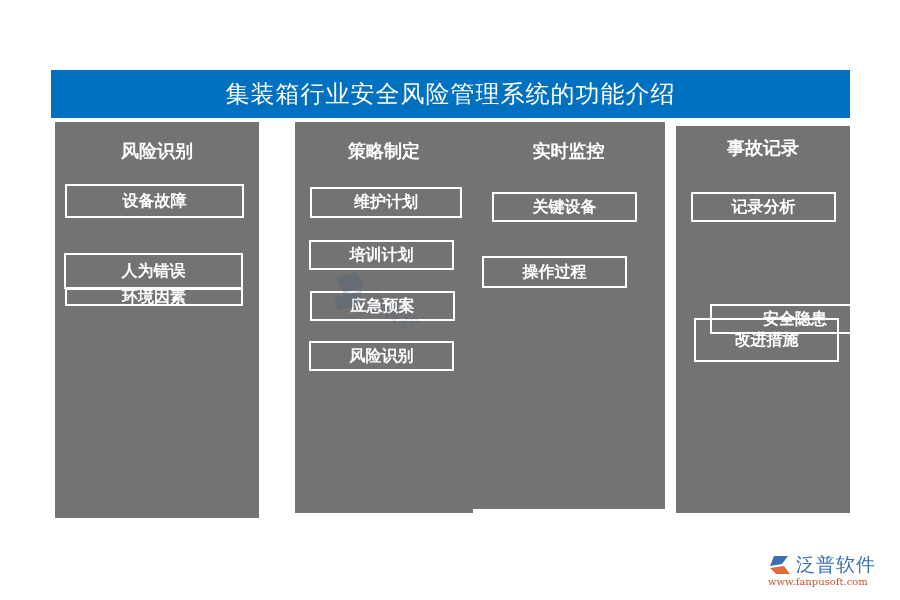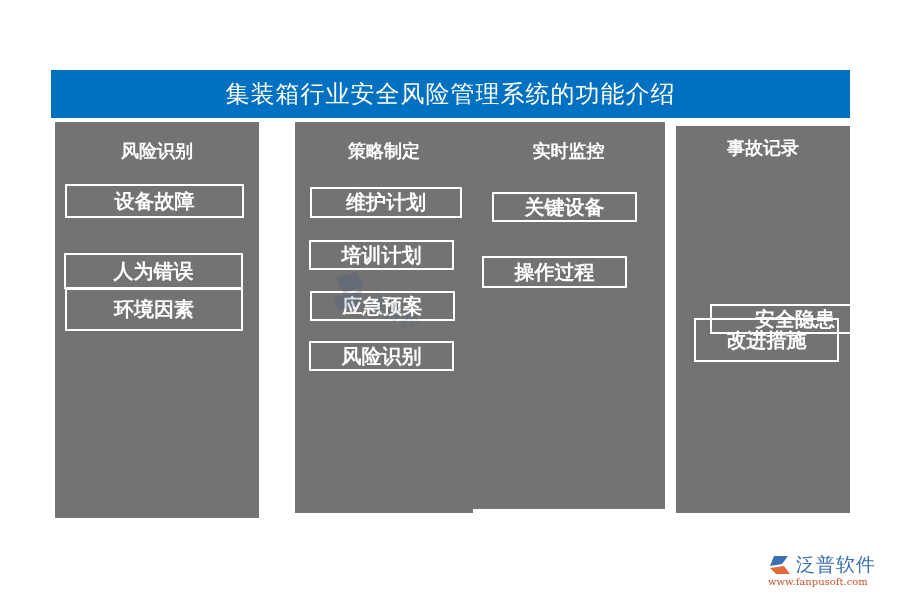--- a/index.html
+++ b/index.html
@@ -2,55 +2,56 @@
 <html><head>
 <meta charset="utf-8">
 <style>
   html, body { margin:0; padding:0; }
   body { width:900px; height:600px; background:#ffffff; position:relative; overflow:hidden;
          font-family:"DejaVu Sans","Liberation Sans",sans-serif; }
   .title-bar { position:absolute; left:51px; top:70px; width:799px; height:48px; background:#0070c0;
                color:#fff; font-size:24px; text-align:center; line-height:48px; letter-spacing:1px; }
   .panel { position:absolute; background:#737373; }
   .panel-title { position:absolute; left:0; right:0; text-align:center; color:#fff; font-size:18px; font-weight:bold; }
-  .item { position:absolute; border:2px solid #ffffff; box-sizing:border-box; color:#fff; font-size:20px;
+  .item { position:absolute; border:2px solid #ffffff; box-sizing:border-box; color:#fff; font-size:16px;
           font-weight:bold; text-align:center; display:flex; align-items:center; justify-content:center; }
   .watermark { position:absolute; left:328px; top:270px; width:90px; height:60px; opacity:0.18; pointer-events:none; }
   .logo { position:absolute; left:768px; top:552px; width:125px; height:40px; }
   .logo-name { position:absolute; left:28px; top:0; font-size:19px; color:#3a6fb0; letter-spacing:1px; white-space:nowrap; }
   .logo-url { position:absolute; left:0; top:24px; font-size:10px; color:#c8502a; font-family:"DejaVu Serif",serif; white-space:nowrap; }
 </style>
 </head>
 <body>
 
 <div class="title-bar">集装箱行业安全风险管理系统的功能介绍</div>
 
 <div class="panel" style="left:55px;top:122px;width:204px;height:396px;">
   <div class="panel-title" style="top:17px;">风险识别</div>
   <div class="item" style="left:10px;top:62px;width:179px;height:34px;">设备故障</div>
   <div class="item" style="left:9px;top:131px;width:179px;height:36px;">人为错误</div>
-  <div class="item" style="left:10px;top:166px;width:178px;height:43px;">环境因素</div>
+  <div class="item" style="left:10px;top:166px;width:178px;height:18px;">环境因素</div>
 </div>
 
 <div class="panel" style="left:275px;top:122px;width:178px;height:391px;margin-left:20px;">
   <div class="panel-title" style="top:17px;">策略制定</div>
   <div class="item" style="left:15px;top:65px;width:152px;height:31px;">维护计划</div>
   <div class="item" style="left:14px;top:118px;width:145px;height:30px;">培训计划</div>
   <div class="item" style="left:15px;top:169px;width:145px;height:30px;">应急预案</div>
   <div class="item" style="left:14px;top:219px;width:145px;height:30px;">风险识别</div>
 </div>
 
 <div class="panel" style="left:472px;top:122px;width:193px;height:387px;">
   <div class="panel-title" style="top:17px;">实时监控</div>
   <div class="item" style="left:20px;top:70px;width:145px;height:30px;">关键设备</div>
   <div class="item" style="left:10px;top:134px;width:145px;height:32px;">操作过程</div>
 </div>
 
 <div class="panel" style="left:676px;top:126px;width:174px;height:387px;">
   <div class="panel-title" style="top:10px;">事故记录</div>
+  <div class="item" style="left:15px;top:66px;width:145px;height:30px;">记录分析</div>
   <div class="item" style="left:34px;top:130px;width:170px;height:30px;margin-top:48px;">安全隐患</div>
   <div class="item" style="left:18px;top:192px;width:145px;height:44px;">改进措施</div>
 </div>
 
 <svg class="watermark" viewBox="0 0 90 60">
   <path d="M8 8 L28 2 L36 16 L16 24 Z" fill="#2a4e80"></path>
   <path d="M6 28 L34 20 L30 36 L10 40 Z" fill="#2a4e80"></path>
   <text x="40" y="34" font-size="18" fill="#2a4e80" transform="rotate(30 40 34)">泛普软件</text>
 </svg>
 

